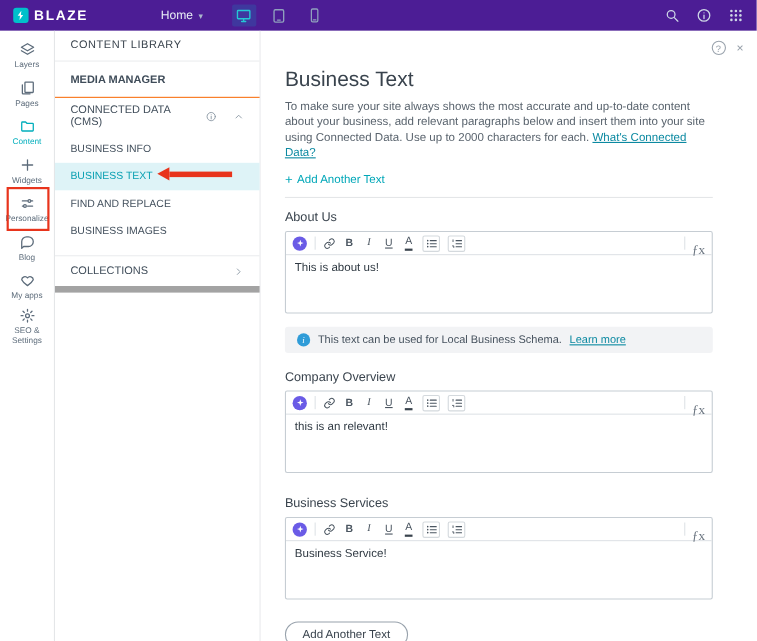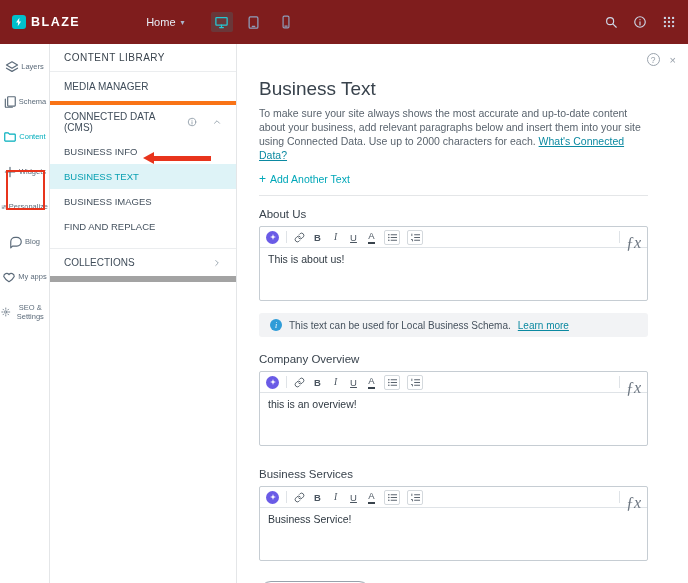--- a/index.html
+++ b/index.html
@@ -1,20 +1,20 @@
 <!DOCTYPE html>
 <html><head>
 <meta charset="utf-8">
 <style>
   * { box-sizing: border-box; margin: 0; padding: 0; }
   html,body { width: 688px; height: 583px; }
   body { font-family: "Liberation Sans", sans-serif; background: #fff; position: relative; overflow: hidden; }
 
   
-  .topbar { height: 44px; background: #7f1d1d; display: flex; align-items: center; color: #fff; padding: 0 12px; }
+  .topbar { height: 28px; background: #4c1d95; display: flex; align-items: center; color: #fff; padding: 0 12px; }
   .brand { display: flex; align-items: center; gap: 5px; }
   .brand-icon { width: 14px; height: 14px; background: #00c0cb; border-radius: 3px; display: flex; align-items: center; justify-content: center; }
   .brand-icon svg { width: 10px; height: 10px; }
   .brand-name { font-size: 12.5px; font-weight: bold; letter-spacing: 1.5px; }
   .page-select { margin-left: 66px; display: flex; align-items: center; gap: 5px; font-size: 11px; color: #e8edf5; cursor: pointer; }
   .chev { font-size: 8px; color: #aab6cc; }
   .device-group { margin-left: 26px; display: flex; align-items: center; gap: 10px; }
   .device-btn { width: 22px; height: 20px; display: flex; align-items: center; justify-content: center; color: #8fa0bd; border-radius: 2px; cursor: pointer; }
   .device-btn.active { color: #24c8d4; background: rgba(0,192,203,.16); }
   .topbar-right { margin-left: auto; display: flex; align-items: center; gap: 15px; color: #cdd6e6; }
@@ -22,30 +22,30 @@
   .ic16 { width: 15px; height: 15px; }
   .ic14 { width: 14px; height: 14px; }
   .ic11 { width: 11px; height: 11px; }
   .ic10 { width: 10px; height: 10px; }
 
   
   .shell { display: flex; height: 555px; }
 
   
   .sidebar { width: 50px; border-right: 1px solid #e4e6e8; display: flex; flex-direction: column; padding-top: 5px; background: #fff; flex: none; }
-  .side-item { min-height: 35px; display: flex; flex-direction: row; align-items: center; justify-content: center; gap: 2px; color: #5c6b7a; cursor: pointer; padding: 2px 1px; }
+  .side-item { min-height: 35px; display: flex; flex-direction: column; align-items: center; justify-content: center; gap: 2px; color: #5c6b7a; cursor: pointer; padding: 2px 1px; }
   .side-label { font-size: 7.5px; color: #5c6b7a; text-align: center; line-height: 1.2; }
   .side-item.active { color: #00aebc; }
   .side-item.active .side-label { color: #00aebc; }
 
   
   .panel { width: 187px; border-right: 1px solid #e4e6e8; background: #fff; color: #3f4c59; flex: none; }
   .panel-row { display: flex; align-items: center; padding: 4px 14px; font-size: 10px; }
   .panel-header { height: 28px; border-bottom: 1px solid #ebedef; letter-spacing: .5px; color: #39434d; }
-  .row-media { height: 33px; border-bottom: 4px solid #f97316; cursor: pointer; }
+  .row-media { height: 33px; border-bottom: 1px solid #f97316; cursor: pointer; font-weight: bold; }
   .row-cd { height: 34px; gap: 15px; cursor: pointer; }
   .muted-ic { color: #8a97a3; display: flex; }
   .push-right { margin-left: auto; }
   .nav-item { height: 25px; display: flex; align-items: center; padding: 0 14px; font-size: 9.5px; cursor: pointer; color: #44515e; }
   .nav-item.selected { background: #def3f7; color: #0aa0b2; }
   .panel-sep { border-top: 1px solid #ebedef; margin-top: 9px; }
   .row-collections { height: 33px; border-bottom: 6px solid #a3a3a3; cursor: pointer; }
 
   
   .main { flex: 1; position: relative; background: #fff; overflow: hidden; }
@@ -67,21 +67,21 @@
   .ai-btn { width: 13px; height: 13px; border-radius: 50%; background: #6a5be6; display: flex; align-items: center; justify-content: center; cursor: pointer; flex: none; }
   .ai-btn svg { width: 8px; height: 8px; }
   .tb-sep { width: 1px; height: 12px; background: #dfe3e7; }
   .tb-btn { font-size: 9.5px; color: #4a5560; cursor: pointer; display: flex; align-items: center; justify-content: center; min-width: 11px; height: 15px; }
   .tb-bold { font-weight: bold; }
   .tb-italic { font-style: italic; font-family: "Liberation Serif", serif; }
   .tb-underline { text-decoration: underline; }
   .tb-color span { border-bottom: 2px solid #39434d; line-height: 1; padding-bottom: 1px; }
   .tb-box { border: 1px solid #d4d9dd; border-radius: 2px; width: 16px; }
   .tb-right { margin-left: auto; display: flex; align-items: center; gap: 6px; }
-  .tb-fx { font-style: italic; color: #6b7580; font-size: 16px; font-family: "Liberation Serif", serif; cursor: pointer; margin-top: 12px; }
+  .tb-fx { color: #6b7580; font-size: 12px; font-family: "Liberation Serif", serif; cursor: pointer; margin-top: 12px; }
   .editor-area { height: 52px; padding: 5px 8px; font-size: 10.5px; color: #2f3942; cursor: text; }
   .banner { margin-top: 12px; height: 24px; background: #f2f3f5; border-radius: 3px; display: flex; align-items: center; gap: 7px; padding: 0 11px; font-size: 10px; color: #46525e; }
   .banner-i { width: 12px; height: 12px; border-radius: 50%; background: #2f9cd8; color: #fff; font-size: 8px; display: flex; align-items: center; justify-content: center; font-style: italic; font-family: "Liberation Serif", serif; flex: none; }
   .add-btn { margin-top: 20px; display: inline-block; border: 1px solid #98a2ac; border-radius: 13px; background: #fff; padding: 5px 15px; font-size: 10.5px; color: #39434d; cursor: pointer; font-family: inherit; }
 
   
   .anno-box { position: absolute; left: 6px; top: 170px; width: 39px; height: 40px; border: 2px solid #e8341c; z-index: 40; pointer-events: none; }
   .anno-arrow { position: absolute; left: 143px; top: 152px; display: flex; align-items: center; z-index: 40; pointer-events: none; }
   .arrow-head { width: 0; height: 0; border-top: 6.5px solid transparent; border-bottom: 6.5px solid transparent; border-right: 11px solid #e8341c; }
   .arrow-shaft { width: 57px; height: 5px; background: #e8341c; }
@@ -161,21 +161,21 @@
           <path d="M12 3 2.5 8.5 12 14l9.5-5.5z"></path>
           <path d="M2.5 14 12 19.5 21.5 14"></path>
         </svg>
       <span class="side-label">Layers</span>
     </div>
     <div class="side-item">
       <svg class="stroke ic14" viewBox="0 0 24 24" stroke-width="1.8">
           <rect x="8" y="3" width="13" height="16" rx="1"></rect>
           <path d="M4 7v13a1 1 0 0 0 1 1h11"></path>
         </svg>
-      <span class="side-label">Schema</span>
+      <span class="side-label">Pages</span>
     </div>
     <div class="side-item active">
       <svg class="stroke ic14" viewBox="0 0 24 24" stroke-width="1.8">
           <path d="M3 6a1 1 0 0 1 1-1h5l2 2h9a1 1 0 0 1 1 1v10a1 1 0 0 1-1 1H4a1 1 0 0 1-1-1z"></path>
         </svg>
       <span class="side-label">Content</span>
     </div>
     <div class="side-item">
       <svg class="stroke ic14" viewBox="0 0 24 24" stroke-width="1.8">
           <path d="M12 4v16M4 12h16"></path>
@@ -230,24 +230,24 @@
           </svg>
       </span>
     </div>
     <div class="nav-item">
       <span>BUSINESS INFO</span>
     </div>
     <div class="nav-item selected">
       <span>BUSINESS TEXT</span>
     </div>
     <div class="nav-item">
+      <span>FIND AND REPLACE</span>
+    </div>
+    <div class="nav-item">
       <span>BUSINESS IMAGES</span>
-    </div>
-    <div class="nav-item">
-      <span>FIND AND REPLACE</span>
     </div>
     <div class="panel-sep"></div>
     <div class="panel-row row-collections">
       <span>COLLECTIONS</span>
       <span class="muted-ic push-right">
         <svg class="stroke ic10" viewBox="0 0 24 24">
             <path d="m9 6 6 6-6 6"></path>
           </svg>
       </span>
     </div>
@@ -350,21 +350,21 @@
               <svg class="stroke ic11" viewBox="0 0 24 24" stroke-width="2.4">
                 <path d="M10 6h11M10 12h11M10 18h11"></path>
                 <path d="M4 4.5v3.5M3 16.5h2.5v3" stroke-width="1.8"></path>
               </svg>
             </span>
           <span class="tb-right">
             <span class="tb-sep"></span>
             <span class="tb-fx">ƒx</span>
           </span>
         </div>
-        <div class="editor-area">this is an overview!</div>
+        <div class="editor-area">this is an relevant!</div>
       </div>
 
       
       <div class="sec-label mt3">Business Services</div>
       <div class="editor">
         <div class="toolbar">
           <span class="ai-btn">
               <svg viewBox="0 0 24 24" fill="#fff">
                 <path d="M12 3l2.2 6.8L21 12l-6.8 2.2L12 21l-2.2-6.8L3 12l6.8-2.2z"></path>
               </svg>

